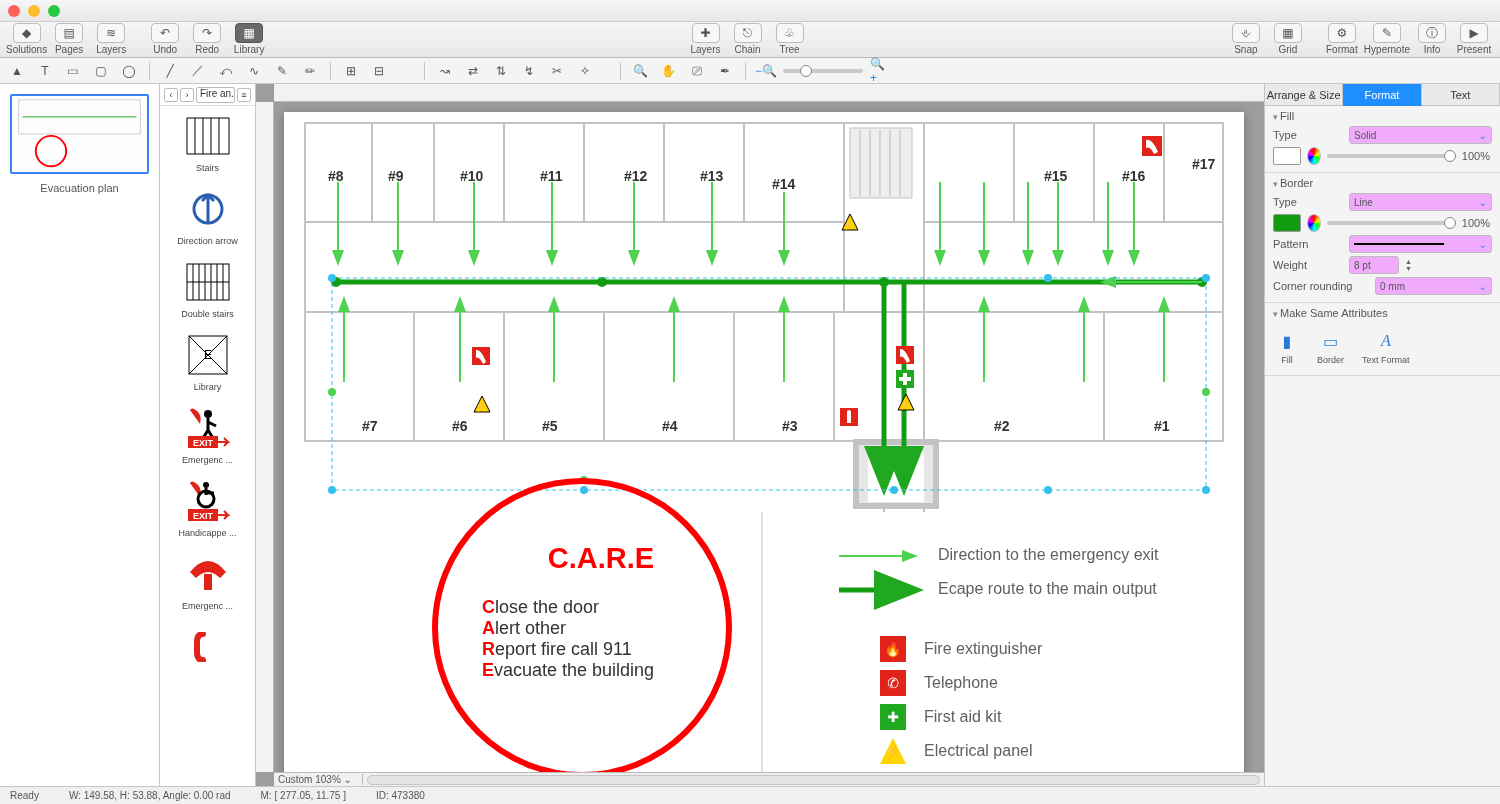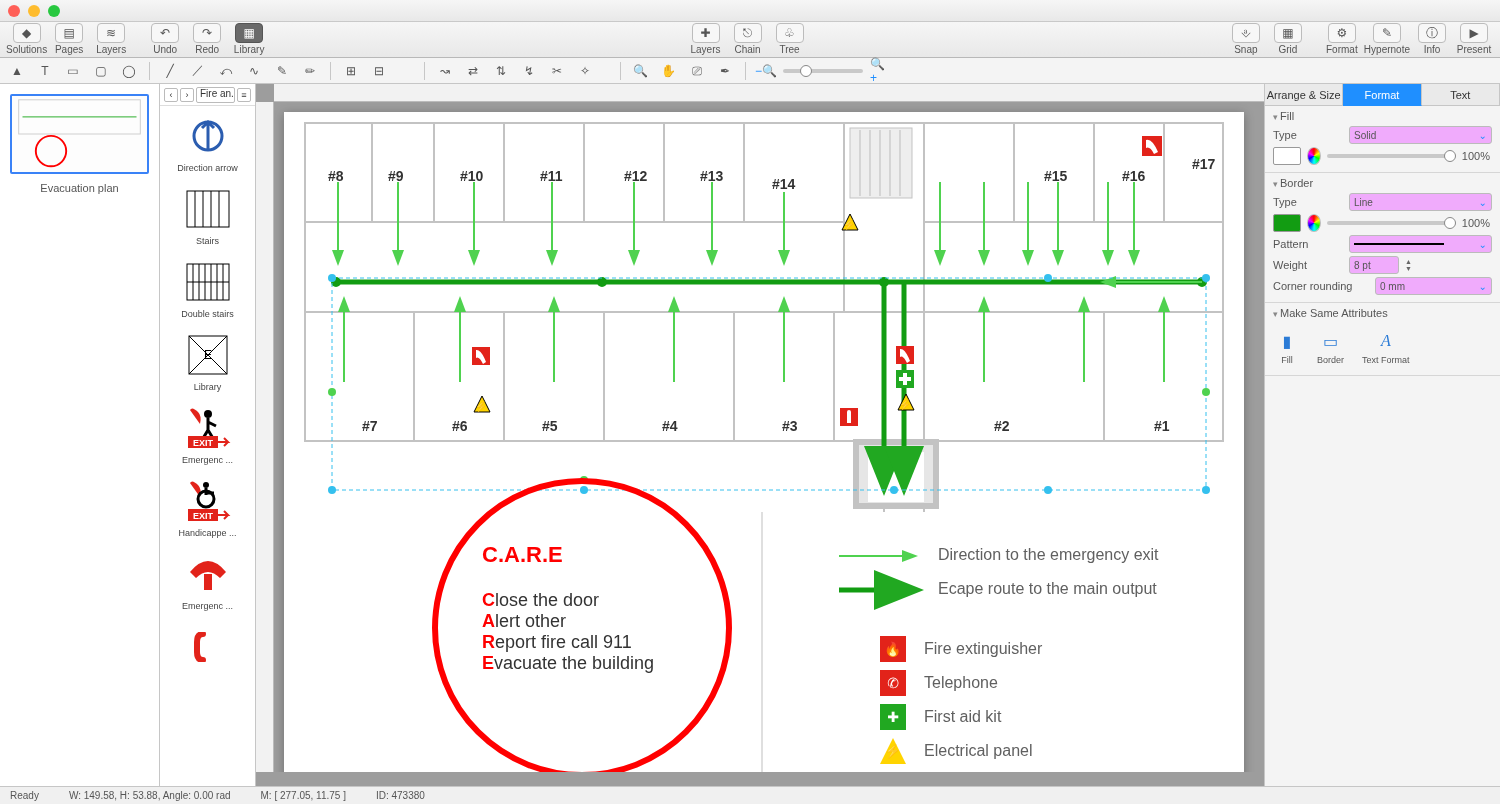--- a/index.html
+++ b/index.html
@@ -77,21 +77,21 @@
 
 .status { height:18px; background:#f0f0f0; border-top:1px solid #c6c6c6; display:flex; align-items:center; padding:0 10px; gap:30px; font-size:10px; color:#555; }
 
 
 .room-label { position:absolute; font-size:14px; font-weight:bold; }
 .legend { position:absolute; font-size:16px; color:#606060; }
 .legend .row2 { display:flex; align-items:center; gap:18px; margin:8px 0; }
 .legend .sq { width:26px; height:26px; display:flex; align-items:center; justify-content:center; color:#fff; font-size:14px; }
 .care { position:absolute; width:300px; height:300px; border:6px solid #ff0000; border-radius:50%; }
 .care-content { position:absolute; left:44px; top:58px; font-size:18px; }
-.care-content .ttl { color:#ff0000; font-weight:bold; font-size:22px; margin-bottom:22px; }
+.care-content .ttl { color:#ff0000; font-weight:bold; font-size:29px; margin-bottom:22px;text-align:right; }
 .care-content .ln .r { color:#ff0000; font-weight:bold; }
 
 .floor { position:absolute; border:2px solid #c3c3c3; }
 
 input[type=range]{ -webkit-appearance:none; height:4px; background:#c9c9c9; border-radius:2px;}
 input[type=range]::-webkit-slider-thumb{ -webkit-appearance:none; width:12px; height:12px; background:#fff; border:1px solid #888; border-radius:50%; }
 </style>
 </head>
 <body>
 
@@ -227,34 +227,34 @@
 
   <div class="library">
     <div class="libhdr">
       <div class="nav">‹</div>
       <div class="nav">›</div>
       <div class="sel">Fire an...</div>
       <div class="nav">≡</div>
     </div>
     <div class="libitems">
       <div class="libitem"><div class="shp">
-            <svg width="40" height="44">
-              <circle cx="20" cy="22" r="14" fill="none" stroke="#2b5db0" stroke-width="3"></circle>
-              <path d="M20 8 L20 36 M14 14 L20 8 L26 14" stroke="#2b5db0" stroke-width="3" fill="none"></path>
-            </svg>
-          </div><span>Direction arrow</span></div>
-      <div class="libitem"><div class="shp">
             <svg width="46" height="40">
               <rect x="2" y="2" width="42" height="36" fill="none" stroke="#000"></rect>
               <line x1="10" y1="2" x2="10" y2="38" stroke="#000"></line>
               <line x1="18" y1="2" x2="18" y2="38" stroke="#000"></line>
               <line x1="26" y1="2" x2="26" y2="38" stroke="#000"></line>
               <line x1="34" y1="2" x2="34" y2="38" stroke="#000"></line>
             </svg>
           </div><span>Stairs</span></div>
+      <div class="libitem"><div class="shp">
+            <svg width="40" height="44">
+              <circle cx="20" cy="22" r="14" fill="none" stroke="#2b5db0" stroke-width="3"></circle>
+              <path d="M20 8 L20 36 M14 14 L20 8 L26 14" stroke="#2b5db0" stroke-width="3" fill="none"></path>
+            </svg>
+          </div><span>Direction arrow</span></div>
       <div class="libitem"><div class="shp">
             <svg width="46" height="40">
               <rect x="2" y="2" width="42" height="36" fill="none" stroke="#000"></rect>
               <g stroke="#000">
                 <line x1="8" y1="2" x2="8" y2="38"></line>
                 <line x1="14" y1="2" x2="14" y2="38"></line>
                 <line x1="20" y1="2" x2="20" y2="38"></line>
                 <line x1="26" y1="2" x2="26" y2="38"></line>
                 <line x1="32" y1="2" x2="32" y2="38"></line>
                 <line x1="38" y1="2" x2="38" y2="38"></line>
@@ -505,20 +505,24 @@
             <div class="ttl">C.A.R.E</div>
             <div class="ln"><span class="r">C</span><span>lose the door</span></div>
             <div class="ln"><span class="r">A</span><span>lert other</span></div>
             <div class="ln"><span class="r">R</span><span>eport fire call 911</span></div>
             <div class="ln"><span class="r">E</span><span>vacuate the building</span></div>
           </div>
         </div>
 
       </div>
     </div>
+    <div class="canvasfoot">
+      <div class="zc"><span>Custom 103%</span> ⌄</div>
+      <div class="sb"></div>
+    </div>
   </div>
 
   <div class="inspector">
     <div class="insp-tabs">
       <div class="insp-tab">Arrange &amp; Size</div>
       <div class="insp-tab active">Format</div>
       <div class="insp-tab">Text</div>
     </div>
 
     <div class="section">

